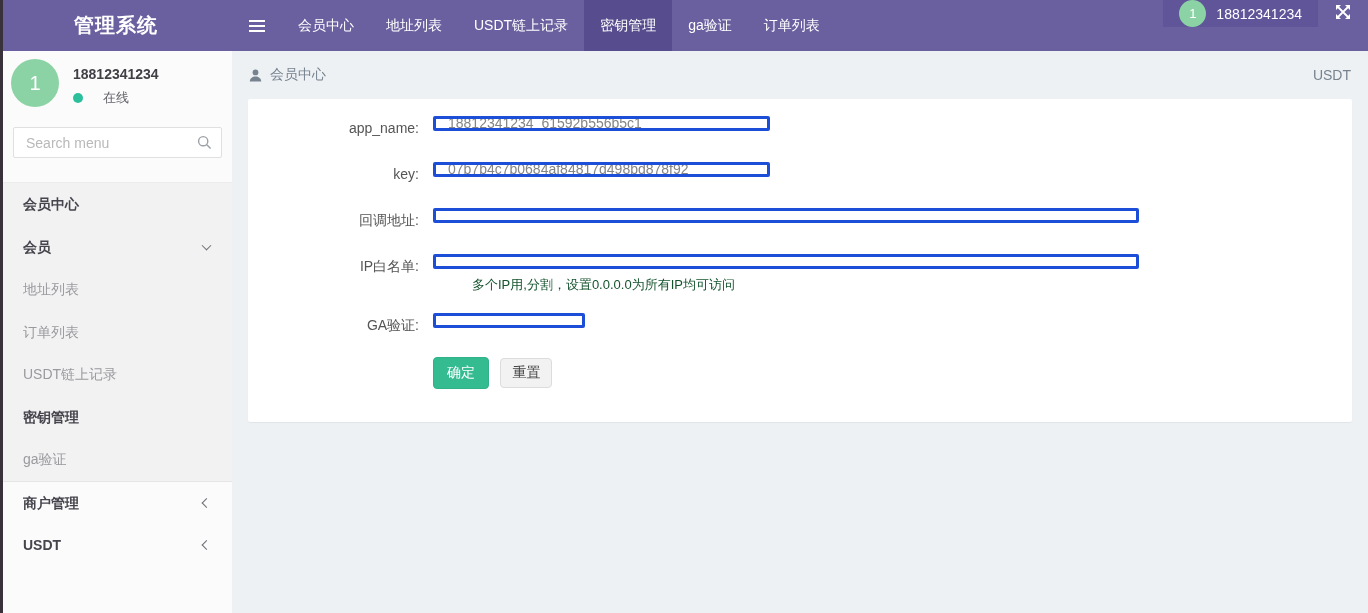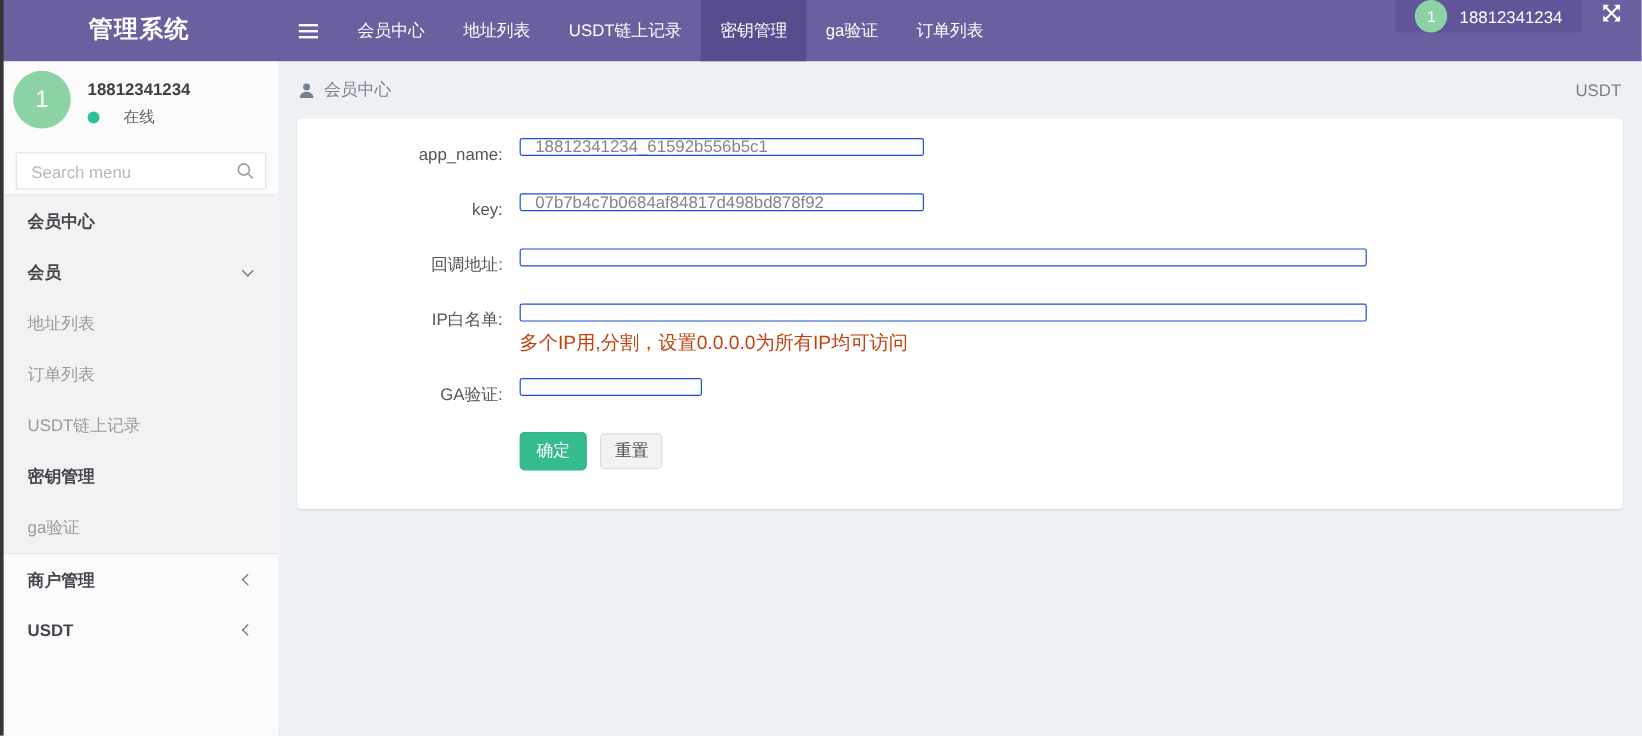--- a/index.html
+++ b/index.html
@@ -23,21 +23,21 @@
   .fs-btn { display:flex; align-items:center; padding:0 17px; cursor:pointer; }
 
   
   .sidebar { position:absolute; left:3px; top:51px; width:229px; height:562px; background:#fbfbfb; }
   .side-user { display:flex; padding:8px 10px 10px 8px; }
   .avatar-lg { width:48px; height:48px; border-radius:50%; background:#8bd3a4; color:#fff; font-size:20px; text-align:center; line-height:48px; flex:0 0 48px; }
   .side-user-info { padding:7px 0 0 14px; }
   .side-user-name { font-size:14px; font-weight:bold; color:#3f3f46; }
   .side-user-status { margin-top:7px; font-size:13px; color:#62626a; display:flex; align-items:center; gap:20px; }
   .dot { width:10px; height:10px; border-radius:50%; background:#2cbf9b; }
-  .side-search { position:relative; margin:10px 10px 4px 10px; }
+  .side-search { position:relative; margin:10px 10px 24px 10px; }
   .side-search input { width:100%; height:31px; border:1px solid #e0e0e0; border-radius:2px; background:#fff; padding:0 30px 0 12px; font-size:14px; color:#666; outline:none; font-family:inherit; }
   .side-search input::placeholder { color:#b9b9b9; }
   .search-ico { position:absolute; right:10px; top:8px; }
 
   .menu-group-a { background:#f3f2f3; border-top:1px solid #eceaec; border-bottom:1px solid #e6e4e6; }
   .menu-group-b { background:#fbfbfb; }
   .menu-item { position:relative; height:42.5px; line-height:42.5px; padding-left:20px; font-size:14px; cursor:pointer; }
   .menu-item.hdr { color:#46444c; font-weight:bold; }
   .menu-item.sub { color:#9a999e; }
   .chev { position:absolute; right:22px; top:50%; width:7px; height:7px; border-color:#6f6d75; border-style:solid; border-width:0; }
@@ -47,25 +47,25 @@
   
   .main { position:absolute; left:232px; top:51px; width:1136px; height:562px; background:#edf1f4; }
   .breadcrumb { height:48px; display:flex; align-items:center; padding:0 17px; font-size:14px; color:#76838f; }
   .breadcrumb .ico { margin-right:8px; display:flex; }
   .breadcrumb-right { margin-left:auto; color:#76838f; font-size:14px; }
 
   .panel { margin:0 16px; background:#fff; border-radius:2px; box-shadow:0 1px 1px rgba(0,0,0,.05); padding:15px 0 32px 0; min-height:323px; }
   .form-row { display:flex; margin-bottom:17px; }
   .form-row:last-child { margin-bottom:0; }
   .form-label { flex:0 0 185px; text-align:right; padding-right:14px; font-size:14px; color:#555; line-height:29px;padding-left:28px; }
-  .form-field input { height:15px; border:1px solid #1d4ed8; border-radius:2px; padding:0 12px; font-size:14px; color:#858585; outline:none; font-family:inherit; }
+  .form-field input { height:15px; border:3px solid #1d4ed8; border-radius:2px; padding:0 12px; font-size:14px; color:#858585; outline:none; font-family:inherit; }
   .w-med  { width:337px; }
   .w-wide { width:706px; }
   .w-sm   { width:152px; }
-  .help-text { margin-top:6px; font-size:16px; color:#c2410c; }
+  .help-text { margin-top:6px; font-size:13px; color:#14532d;margin-left:39px; }
   .btn-row { margin-top:1px; }
   .btn { font-size:14px; border-radius:4px; cursor:pointer; font-family:inherit; }
   .btn-primary { background:#35bb90; border:1px solid #2fb287; color:#fff; padding:6px 13px; }
   .btn-default { background:#f2f2f2; border:1px solid #dcdcdc; color:#454545; padding:5px 11px; margin-left:7px; }
 </style>
 </head>
 <body>
 
 <div class="left-strip"></div>
 

